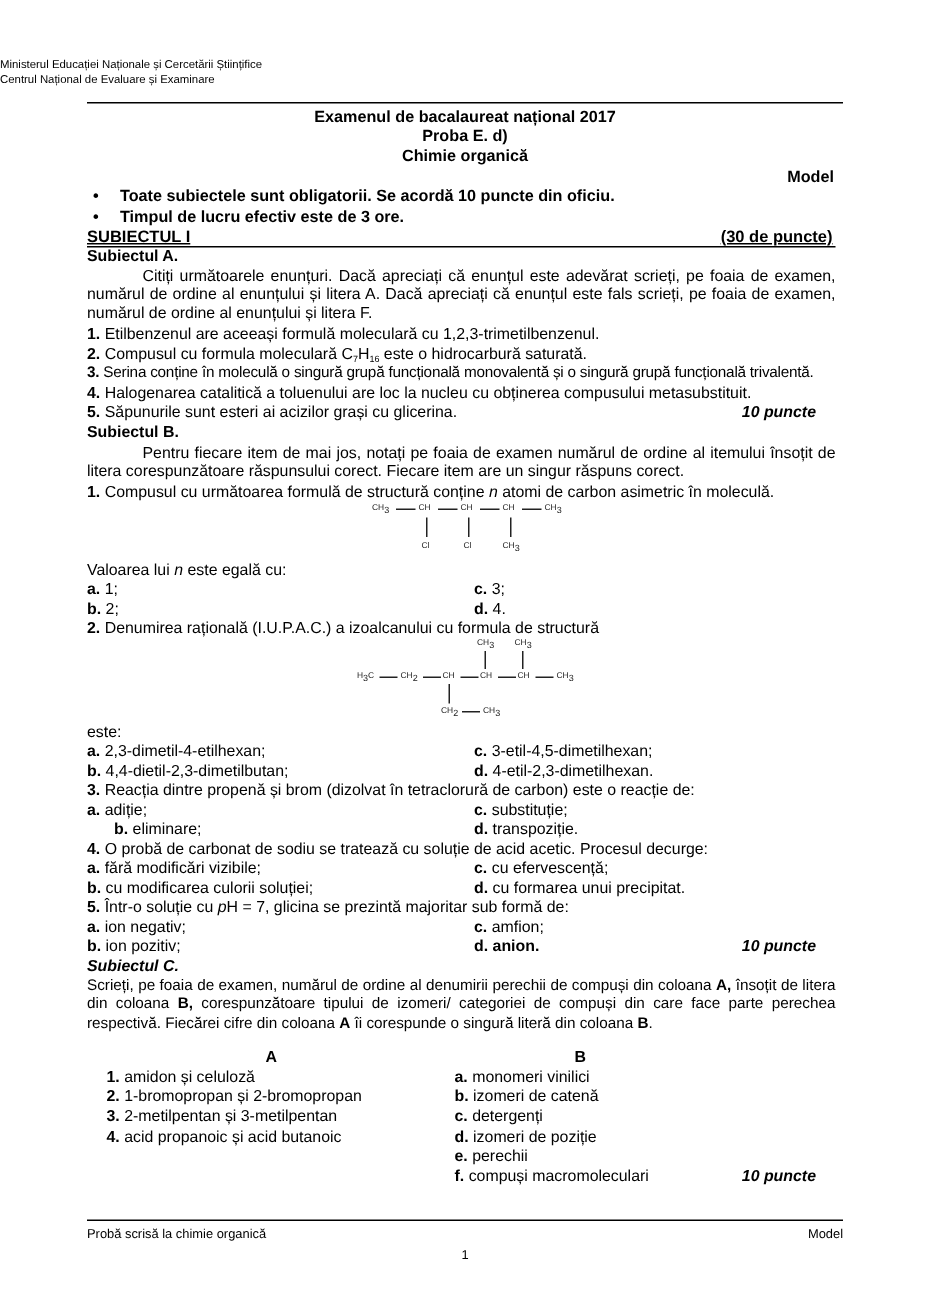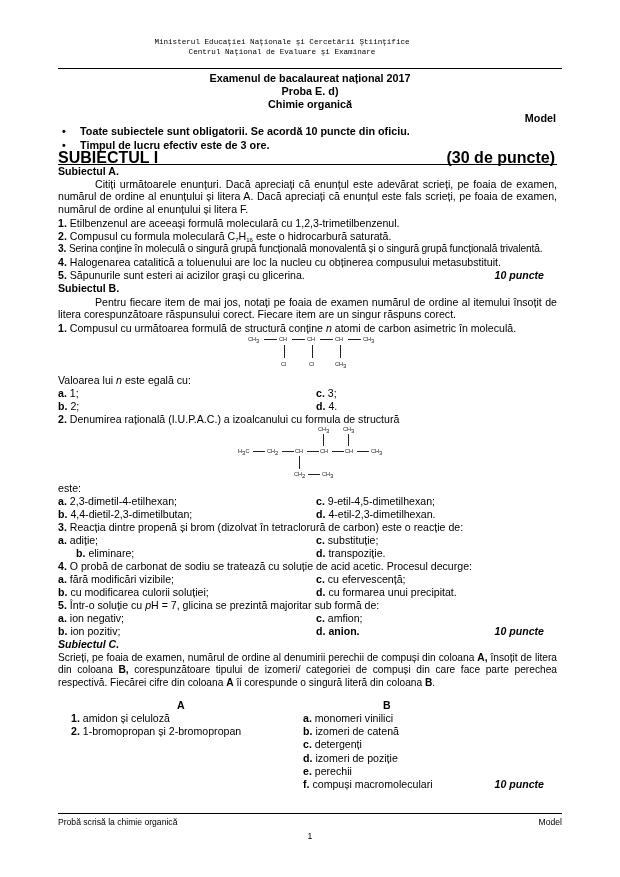--- a/index.html
+++ b/index.html
@@ -1,19 +1,19 @@
 <!DOCTYPE html>
 <html><head>
 <meta charset="utf-8">
 <style>
   html, body { margin:0; padding:0; background:#ffffff; }
   body { width:620px; height:877px; position:relative; overflow:hidden;
          font-family:"Liberation Sans", sans-serif; color:#000; font-size:10.6px; line-height:12.4px; }
   .abs { position:absolute; }
-  .ministry { left:0; width:564px; top:38px; text-align:center; font-size:7.6px; line-height:9.6px;font-family:Liberation Mono, monospace; }
+  .ministry { left:0; width:564px; top:38px; text-align:left; font-size:7.6px; line-height:9.6px; }
   .hr { position:absolute; background:#000; height:1px; }
   .title { left:0; width:620px; text-align:center; font-weight:bold; font-size:10.8px; line-height:12.5px; }
   .model { right:64px; font-weight:bold; font-size:10.8px; }
   .bullet { left:62px; font-weight:bold; font-size:10.8px; }
   .bullet .dot { display:inline-block; width:18px; }
   .row { position:absolute; left:58px; width:499px; }
   .bold { font-weight:bold; }
   .u { text-decoration:underline; }
   .just { text-align:justify; }
   .puncte { position:absolute; right:76px; font-weight:bold; font-style:italic; }
@@ -36,21 +36,21 @@
 </div>
 <div class="hr" style="left:58px; width:504px; top:68px;"></div>
 <div class="abs title" style="top:72px;">Examenul de bacalaureat național 2017</div>
 <div class="abs title" style="top:85px;">Proba E. d)</div>
 <div class="abs title" style="top:98px;">Chimie organică</div>
 <div class="abs model" style="top:112px;">Model</div>
 
 <div class="abs bullet" style="top:125px;"><span class="dot">•</span><span>Toate subiectele sunt obligatorii. Se acordă 10 puncte din oficiu.</span></div>
 <div class="abs bullet" style="top:139px;"><span class="dot">•</span><span>Timpul de lucru efectiv este de 3 ore.</span></div>
 
-<div class="row bold" style="top:152px; font-size:16px;">
+<div class="row bold" style="top:152px; font-size:11px;">
   <span class="u">SUBIECTUL I</span>
   <span class="u" style="position:absolute; right:2px;">(30 de puncte)</span>
 </div>
 <div class="hr" style="left:58px; width:499px; top:164px;"></div>
 <div class="row bold" style="top:165px;">Subiectul A.</div>
 
 <div class="row just" style="top:178px; text-indent:37px;">Citiți următoarele enunțuri. Dacă apreciați că enunțul este adevărat scrieți, pe foaia de examen, numărul de ordine al enunțului și litera A. Dacă apreciați că enunțul este fals scrieți, pe foaia de examen, numărul de ordine al enunțului și litera F.</div>
 
 <div class="row" style="top:217px;"><span class="bold">1.</span> <span>Etilbenzenul are aceeași formulă moleculară cu 1,2,3-trimetilbenzenul.</span></div>
 <div class="row" style="top:230px;"><span class="bold">2.</span> <span>Compusul cu formula moleculară C</span><sub>7</sub><span>H</span><sub>16</sub><span> este o hidrocarbură saturată.</span></div>
@@ -110,21 +110,21 @@
   <span class="t" style="left:133px; top:22px;">CH<sub>3</sub></span>
   <div class="vl" style="left:61px; top:30px; height:13px;"></div>
   <span class="t" style="left:56px; top:45px;">CH<sub>2</sub></span>
   <div class="hl" style="left:70px; width:12px; top:48px;"></div>
   <span class="t" style="left:84px; top:45px;">CH<sub>3</sub></span>
 </div>
 
 <div class="row" style="top:482px;">este:</div>
 <div class="row" style="top:495px;">
   <span class="bold">a.</span> <span>2,3-dimetil-4-etilhexan;</span>
-  <span class="col2" style="left:258px;"><span class="bold">c.</span> <span>9-etil-4,5-dimetilhexan;</span></span>
+  <span class="col2" style="left:258px;"><span class="bold">c.</span> <span>3-etil-4,5-dimetilhexan;</span></span>
 </div>
 <div class="row" style="top:508px;">
   <span class="bold">b.</span> <span>4,4-dietil-2,3-dimetilbutan;</span>
   <span class="col2" style="left:258px;"><span class="bold">d.</span> <span>4-etil-2,3-dimetilhexan.</span></span>
 </div>
 
 <div class="row" style="top:521px;"><span class="bold">3.</span> <span>Reacția dintre propenă și brom (dizolvat în tetraclorură de carbon) este o reacție de:</span></div>
 <div class="row" style="top:534px;">
   <span class="bold">a.</span> <span>adiție;</span>
   <span class="col2" style="left:258px;"><span class="bold">c.</span> <span>substituție;</span></span>
@@ -157,20 +157,22 @@
 
 <div class="row bold" style="top:638px;font-style:italic;">Subiectul C.</div>
 <div class="row just" style="top:652px; font-size:10.2px;"><span>Scrieți, pe foaia de examen, numărul de ordine al denumirii perechii de compuși din coloana </span><b>A,</b><span> însoțit de litera din coloana </span><b>B,</b><span> corespunzătoare tipului de izomeri/ categoriei de compuși din care face parte perechea respectivă. Fiecărei cifre din coloana </span><b>A</b><span> îi corespunde o singură literă din coloana </span><b>B</b><span>.</span></div>
 
 <div class="colhead" style="left:177px; top:699px;">A</div>
 <div class="colhead" style="left:383px; top:699px;">B</div>
 
 <div class="abs" style="left:71px; top:712px; line-height:13.2px;">
   <div><b>1.</b> <span>amidon și celuloză</span></div>
   <div><b>2.</b> <span>1-bromopropan și 2-bromopropan</span></div>
+  <div><b>3.</b> <span>2-metilpentan și 3-metilpentan</span></div>
+  <div><b>4.</b> <span>acid propanoic și acid butanoic</span></div>
 </div>
 <div class="abs" style="left:303px; top:712px; line-height:13.2px;">
   <div><b>a.</b> <span>monomeri vinilici</span></div>
   <div><b>b.</b> <span>izomeri de catenă</span></div>
   <div><b>c.</b> <span>detergenți</span></div>
   <div><b>d.</b> <span>izomeri de poziție</span></div>
   <div><b>e.</b> <span>perechii</span></div>
   <div><b>f.</b> <span>compuși macromoleculari</span></div>
 </div>
 <div class="puncte" style="top:778px;">10 puncte</div>

